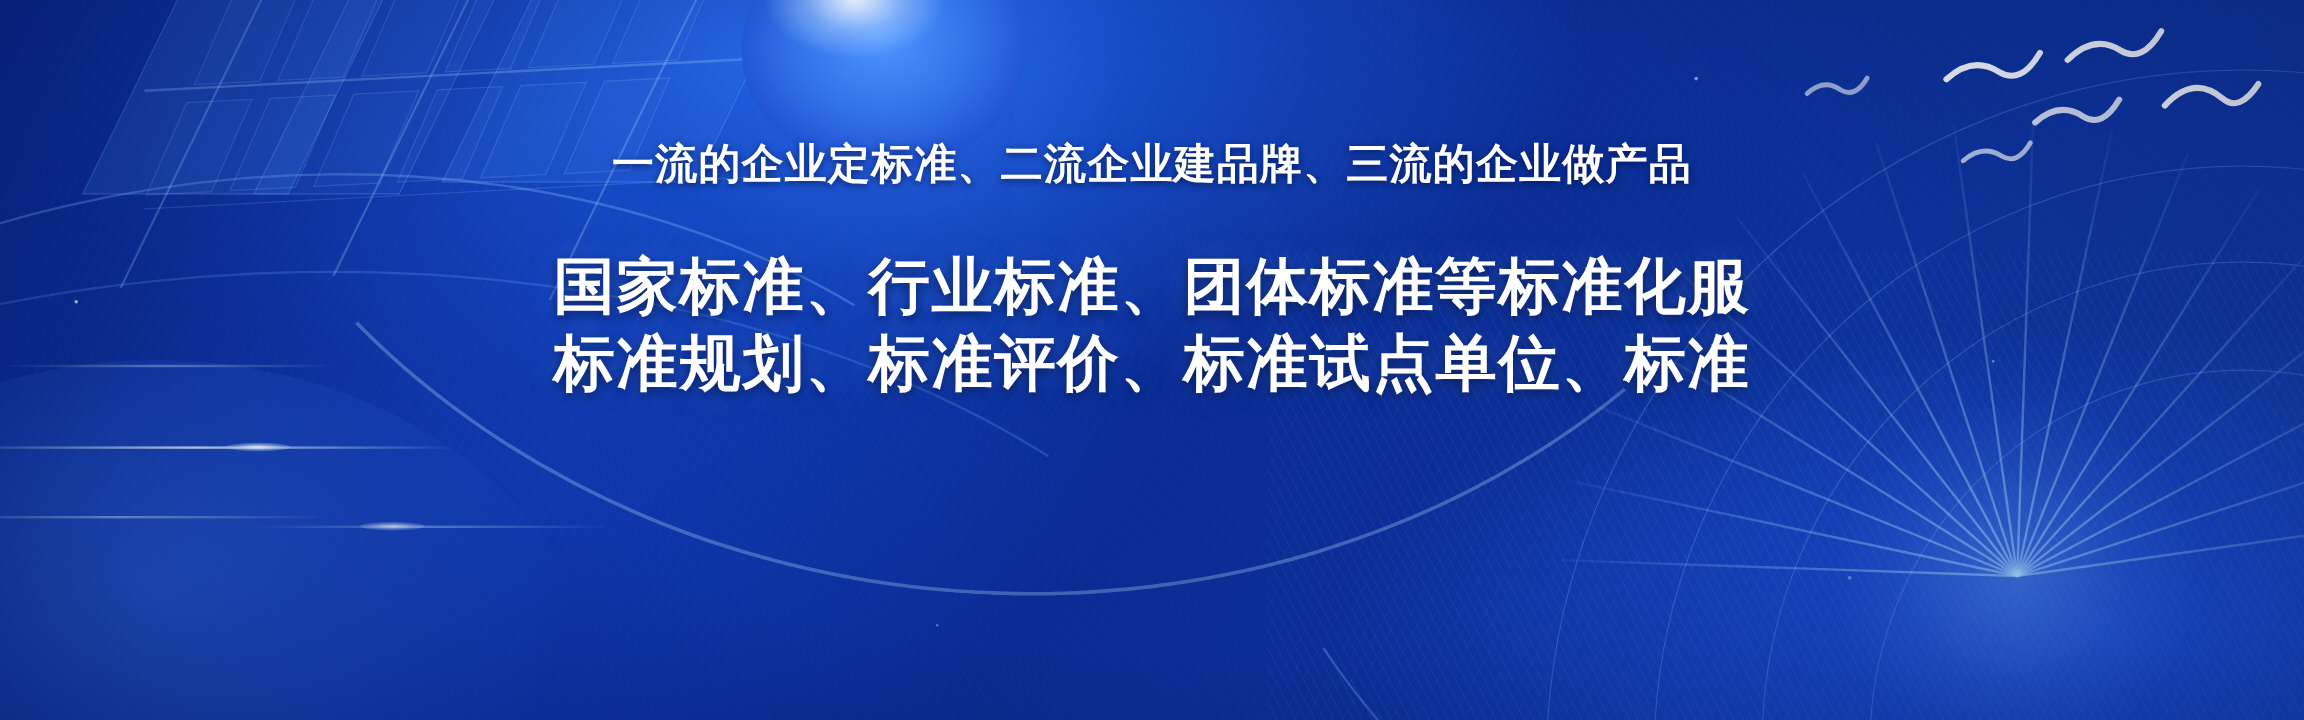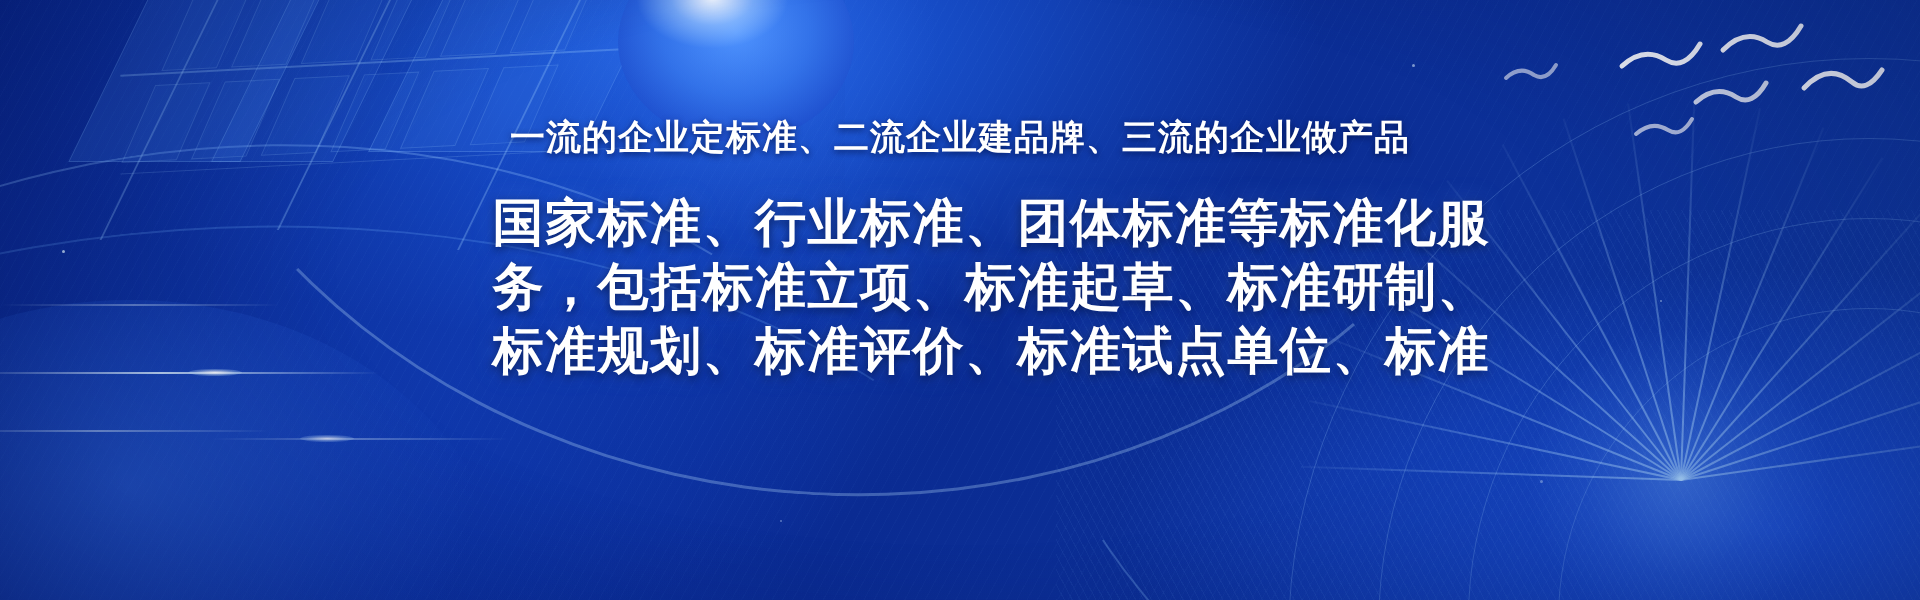--- a/index.html
+++ b/index.html
@@ -234,20 +234,21 @@
   
   .text-wrap {
     position: absolute;
     inset: 0;
     display: flex;
     flex-direction: column;
     align-items: center;
     justify-content: flex-start;
     padding-top: 118px;
     box-sizing: border-box;
+    gap: 16px;
   }
 
   .subtitle {
     font-size: 35px;
     font-weight: 700;
     color: #ffffff;
     letter-spacing: 1px;
     line-height: 1.1;
     text-shadow: 0 2px 6px rgba(2,18,70,0.75);
     white-space: nowrap;
@@ -257,21 +258,21 @@
     margin-top: 34px;
     width: 1060px;
     text-align: center;
     font-size: 51px;
     font-weight: 700;
     color: #ffffff;
     line-height: 1.26;
     letter-spacing: 1.5px;
     text-shadow: 0 3px 10px rgba(2,16,66,0.8), 0 0 22px rgba(90,150,255,0.35);
   }
-  .headline .hl-line { display: block; white-space: nowrap; text-align: right; }
+  .headline .hl-line { display: block; white-space: nowrap; }
 </style>
 </head>
 <body>
 
 <div id="banner">
 
   <div class="bg-base"></div>
   <div class="bg-deepleft"></div>
   <div class="bg-hatch"></div>
   <div class="bg-hatch-2"></div>
@@ -365,18 +366,17 @@
     </svg>
   </div>
 
   <div class="bg-vignette"></div>
 
   <div class="text-wrap">
     <div class="subtitle">一流的企业定标准、二流企业建品牌、三流的企业做产品</div>
 
     <div class="headline">
       <span class="hl-line">国家标准、行业标准、团体标准等标准化服</span>
-      <span class="hl-line">务，包括标准立项、标准起草、标准研制、</span>
       <span class="hl-line">标准规划、标准评价、标准试点单位、标准</span>
     </div>
   </div>
 
 </div>
 
 </body></html>

